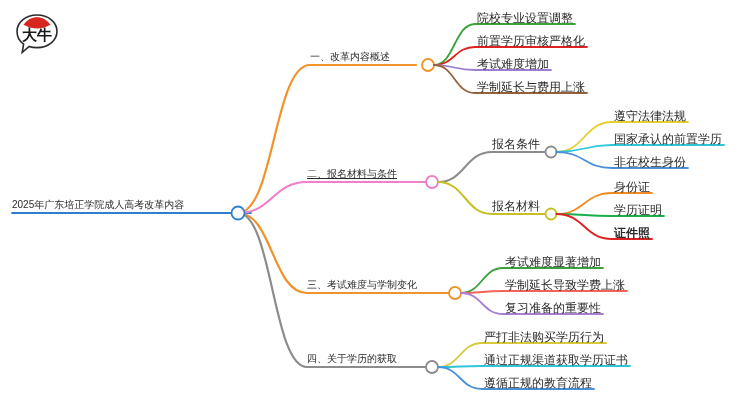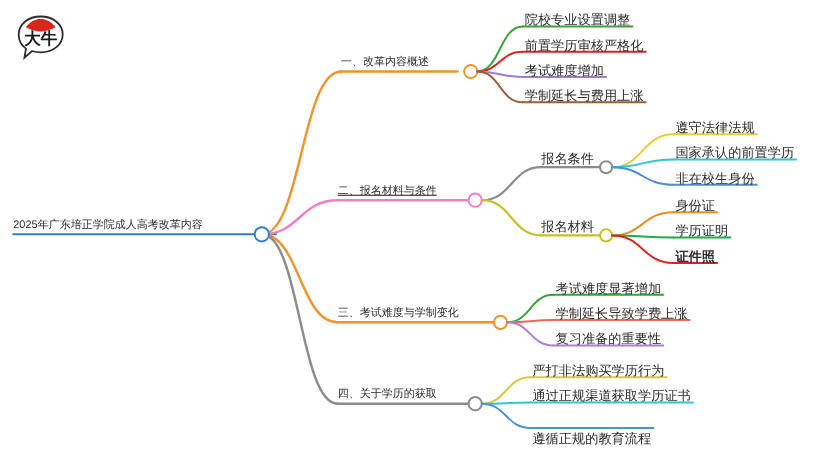--- a/index.html
+++ b/index.html
@@ -166,14 +166,14 @@
     <div class="mm-label mm-leaf-label" style="left: 614px; top: 181px;">身份证</div>
     <div class="mm-label mm-leaf-label" style="left: 614px; top: 204px;">学历证明</div>
     <div class="mm-label mm-leaf-label" style="left: 614px; top: 227px; font-weight: bold;">证件照</div>
     <div class="mm-label mm-branch-label" style="left: 307px; top: 280px;">三、考试难度与学制变化</div>
     <div class="mm-label mm-leaf-label" style="left: 505px; top: 256px;">考试难度显著增加</div>
     <div class="mm-label mm-leaf-label" style="left: 505px; top: 279px;">学制延长导致学费上涨</div>
     <div class="mm-label mm-leaf-label" style="left: 505px; top: 302px;">复习准备的重要性</div>
     <div class="mm-label mm-branch-label" style="left: 307px; top: 354px;">四、关于学历的获取</div>
     <div class="mm-label mm-leaf-label" style="left: 484px; top: 331px;">严打非法购买学历行为</div>
     <div class="mm-label mm-leaf-label" style="left: 484px; top: 354px;">通过正规渠道获取学历证书</div>
-    <div class="mm-label mm-leaf-label" style="left: 484px; top: 377px; margin-top: 16px;">遵循正规的教育流程</div>
+    <div class="mm-label mm-leaf-label" style="left: 484px; top: 377px;">遵循正规的教育流程</div>
   </div>
 
 </body></html>

